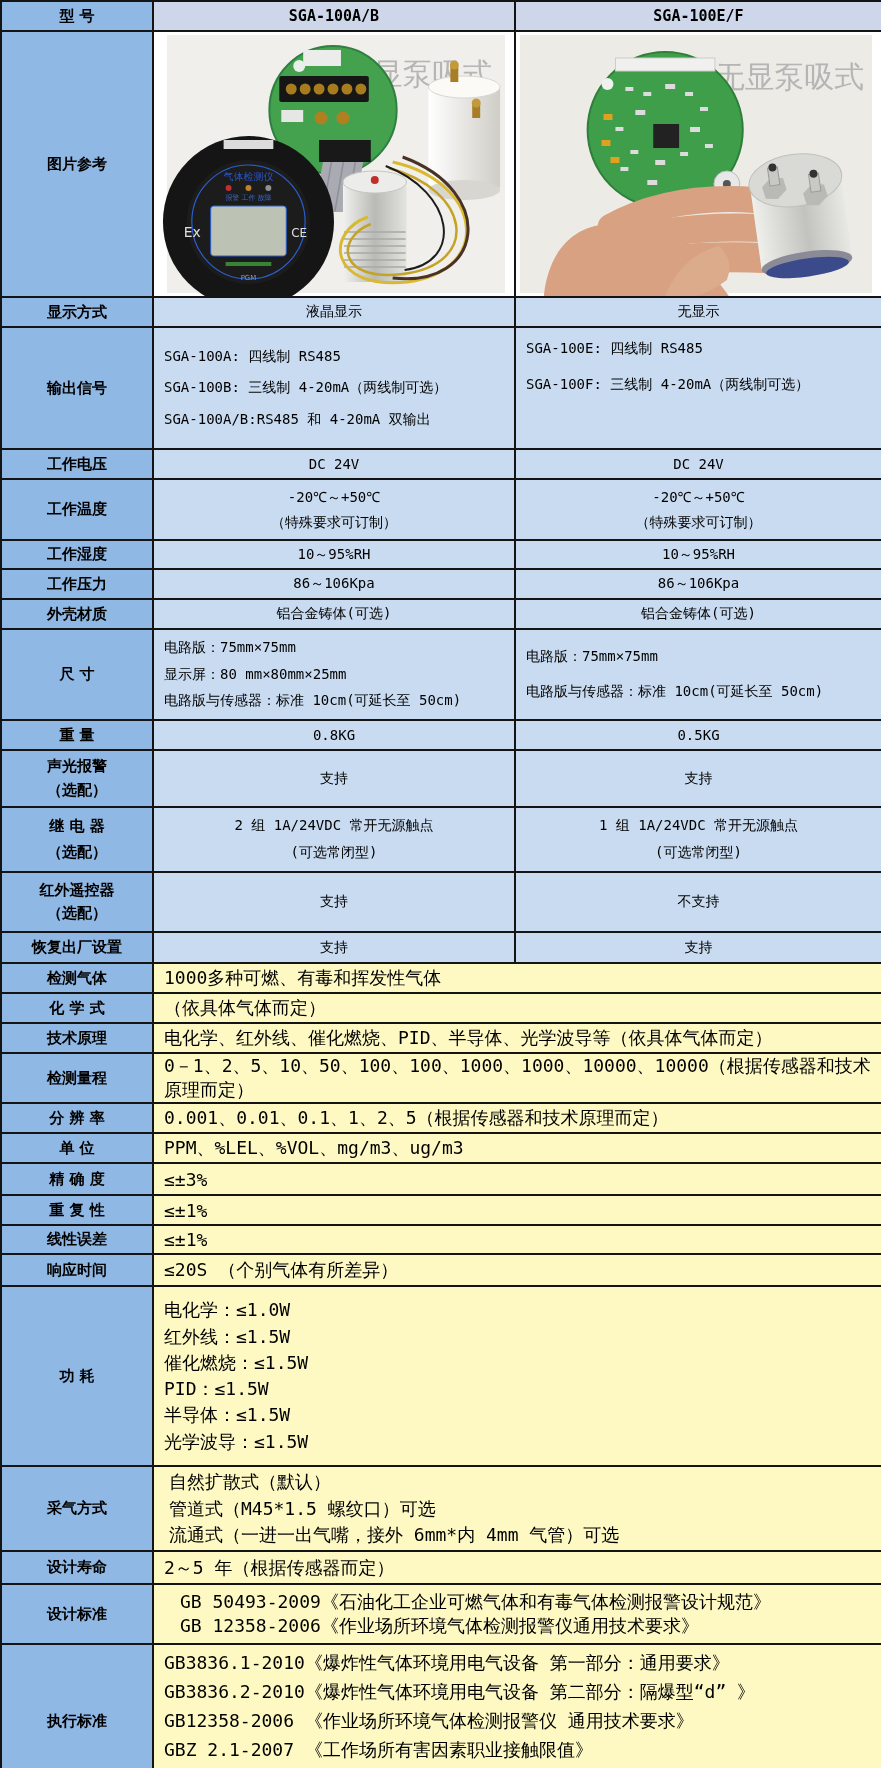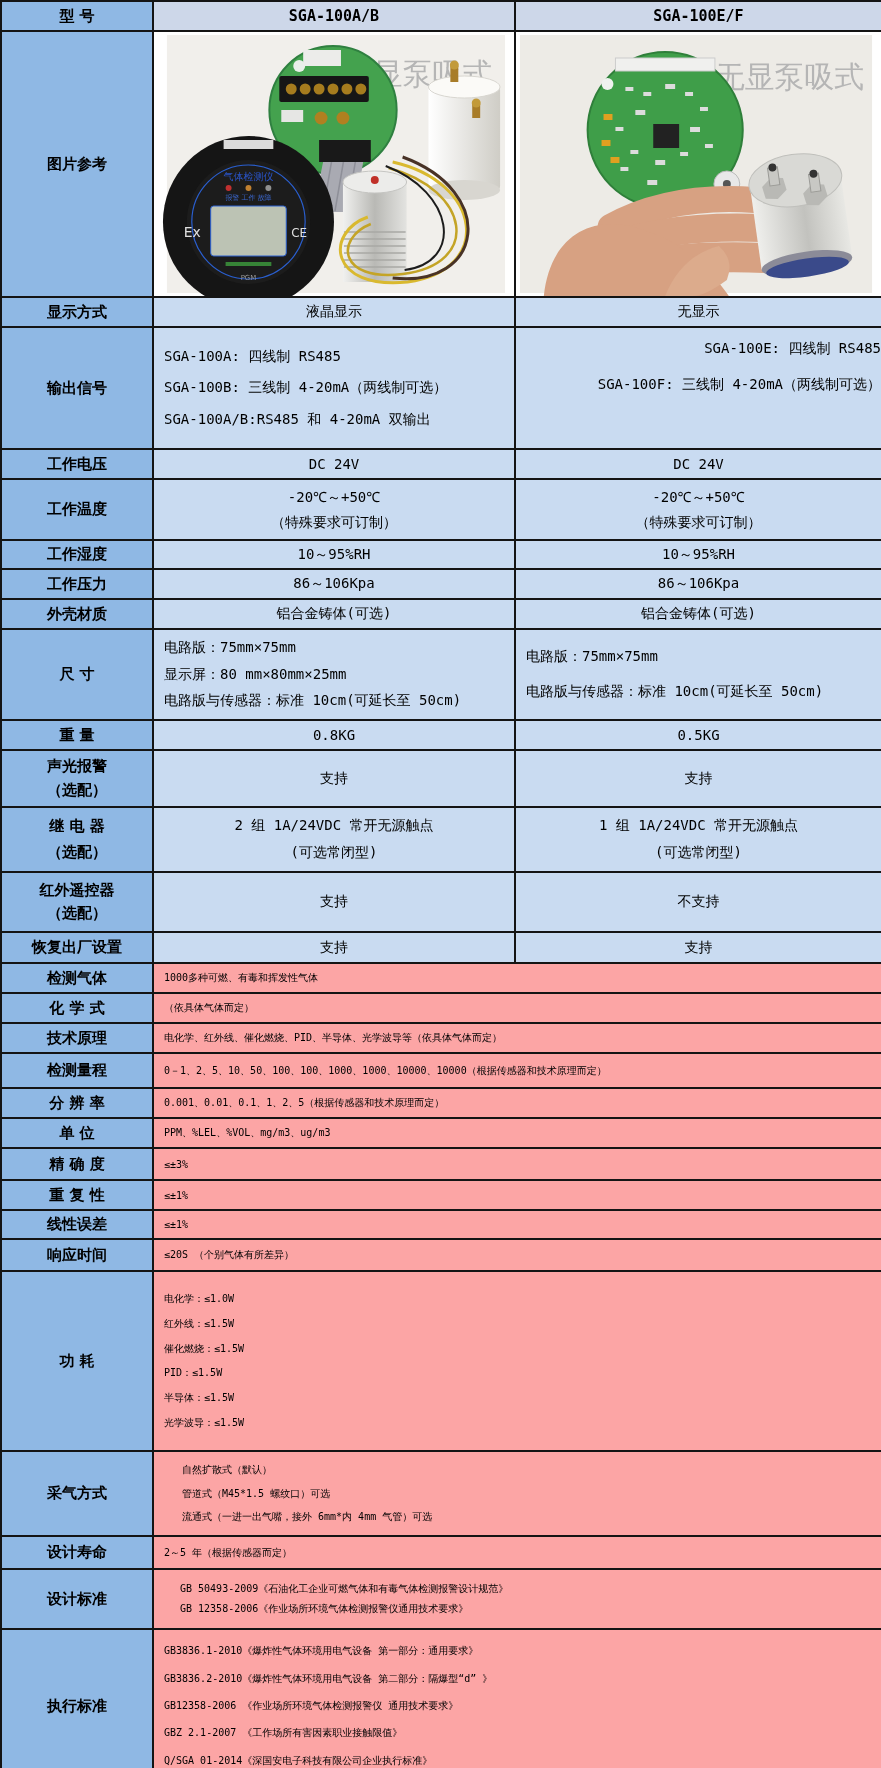--- a/index.html
+++ b/index.html
@@ -14,21 +14,21 @@
   .rh29{height:29px}.rh30{height:30px}.rh31{height:31px}.rh32{height:32px}
   .rh33{height:33px}.rh35{height:35px}.rh57{height:57px}.rh60{height:60px}
   .rh61{height:61px}.rh65{height:65px}.rh85{height:85px}.rh91{height:91px}
   .rh112{height:112px}.rh154{height:154px}.rh180{height:180px}.rh264{height:264px}
 
   td.label{background:#8FB8E4;font-weight:bold;font-size:15px;text-align:center;}
   td.hdr{background:#CDD7E9;font-weight:bold;font-size:15px;text-align:center;
          font-family:"DejaVu Sans Mono","Liberation Mono",monospace;margin-top:44px;}
   td.val{background:#C9DBF1;font-size:14px;text-align:center;
          font-family:"DejaVu Sans Mono","Liberation Mono",monospace;}
-  td.gen{background:#fca5a5;font-size:10px;text-align:left;padding-left:10px;
+  td.gen{background:#fef9c3;font-size:18px;text-align:left;padding-left:10px;
          font-family:"DejaVu Sans Mono","Liberation Mono",monospace;}
   td.imgcell{background:#ffffff;vertical-align:top;}
 
   .lines{display:flex;flex-direction:column;justify-content:space-evenly;align-items:center;}
   .lines.left{align-items:flex-start;padding-left:10px;}
   tr.rh57 .lines{height:53px}
   tr.rh60 .lines{height:48px}
   tr.rh61 .lines{height:57px}
   tr.rh65 .lines{height:61px}
   tr.rh85 .lines{height:81px}
@@ -227,21 +227,21 @@
   <tr class="rh112">
     <td class="label">输出信号</td>
     <td class="val">
       <div class="lines left">
         <div>SGA-100A: 四线制 RS485</div>
         <div>SGA-100B: 三线制 4-20mA（两线制可选）</div>
         <div>SGA-100A/B:RS485 和 4-20mA 双输出</div>
       </div>
     </td>
     <td class="val">
-      <div class="lines left" style="justify-content:flex-start;row-gap:18px;padding-top:12px;align-items:flex-end;">
+      <div class="lines left" style="justify-content:flex-start;row-gap:18px;padding-top:12px;">
         <div>SGA-100E: 四线制 RS485</div>
         <div>SGA-100F: 三线制 4-20mA（两线制可选）</div>
       </div>
     </td>
   </tr>
 
   <tr class="rh30">
     <td class="label">工作电压</td>
     <td class="val">DC 24V</td>
     <td class="val">DC 24V</td>
@@ -403,21 +403,21 @@
         <div>催化燃烧：≤1.5W</div>
         <div>PID：≤1.5W</div>
         <div>半导体：≤1.5W</div>
         <div>光学波导：≤1.5W</div>
       </div>
     </td>
   </tr>
 
   <tr class="rh85">
     <td class="label">采气方式</td>
-    <td class="gen" colspan="2" style="padding-left:18px;">
+    <td class="gen" colspan="2" style="padding-left:5px;">
       <div class="lines left">
         <div>自然扩散式（默认）</div>
         <div>管道式（M45*1.5 螺纹口）可选</div>
         <div>流通式（一进一出气嘴，接外 6mm*内 4mm 气管）可选</div>
       </div>
     </td>
   </tr>
 
   <tr class="rh33">
     <td class="label">设计寿命</td>

